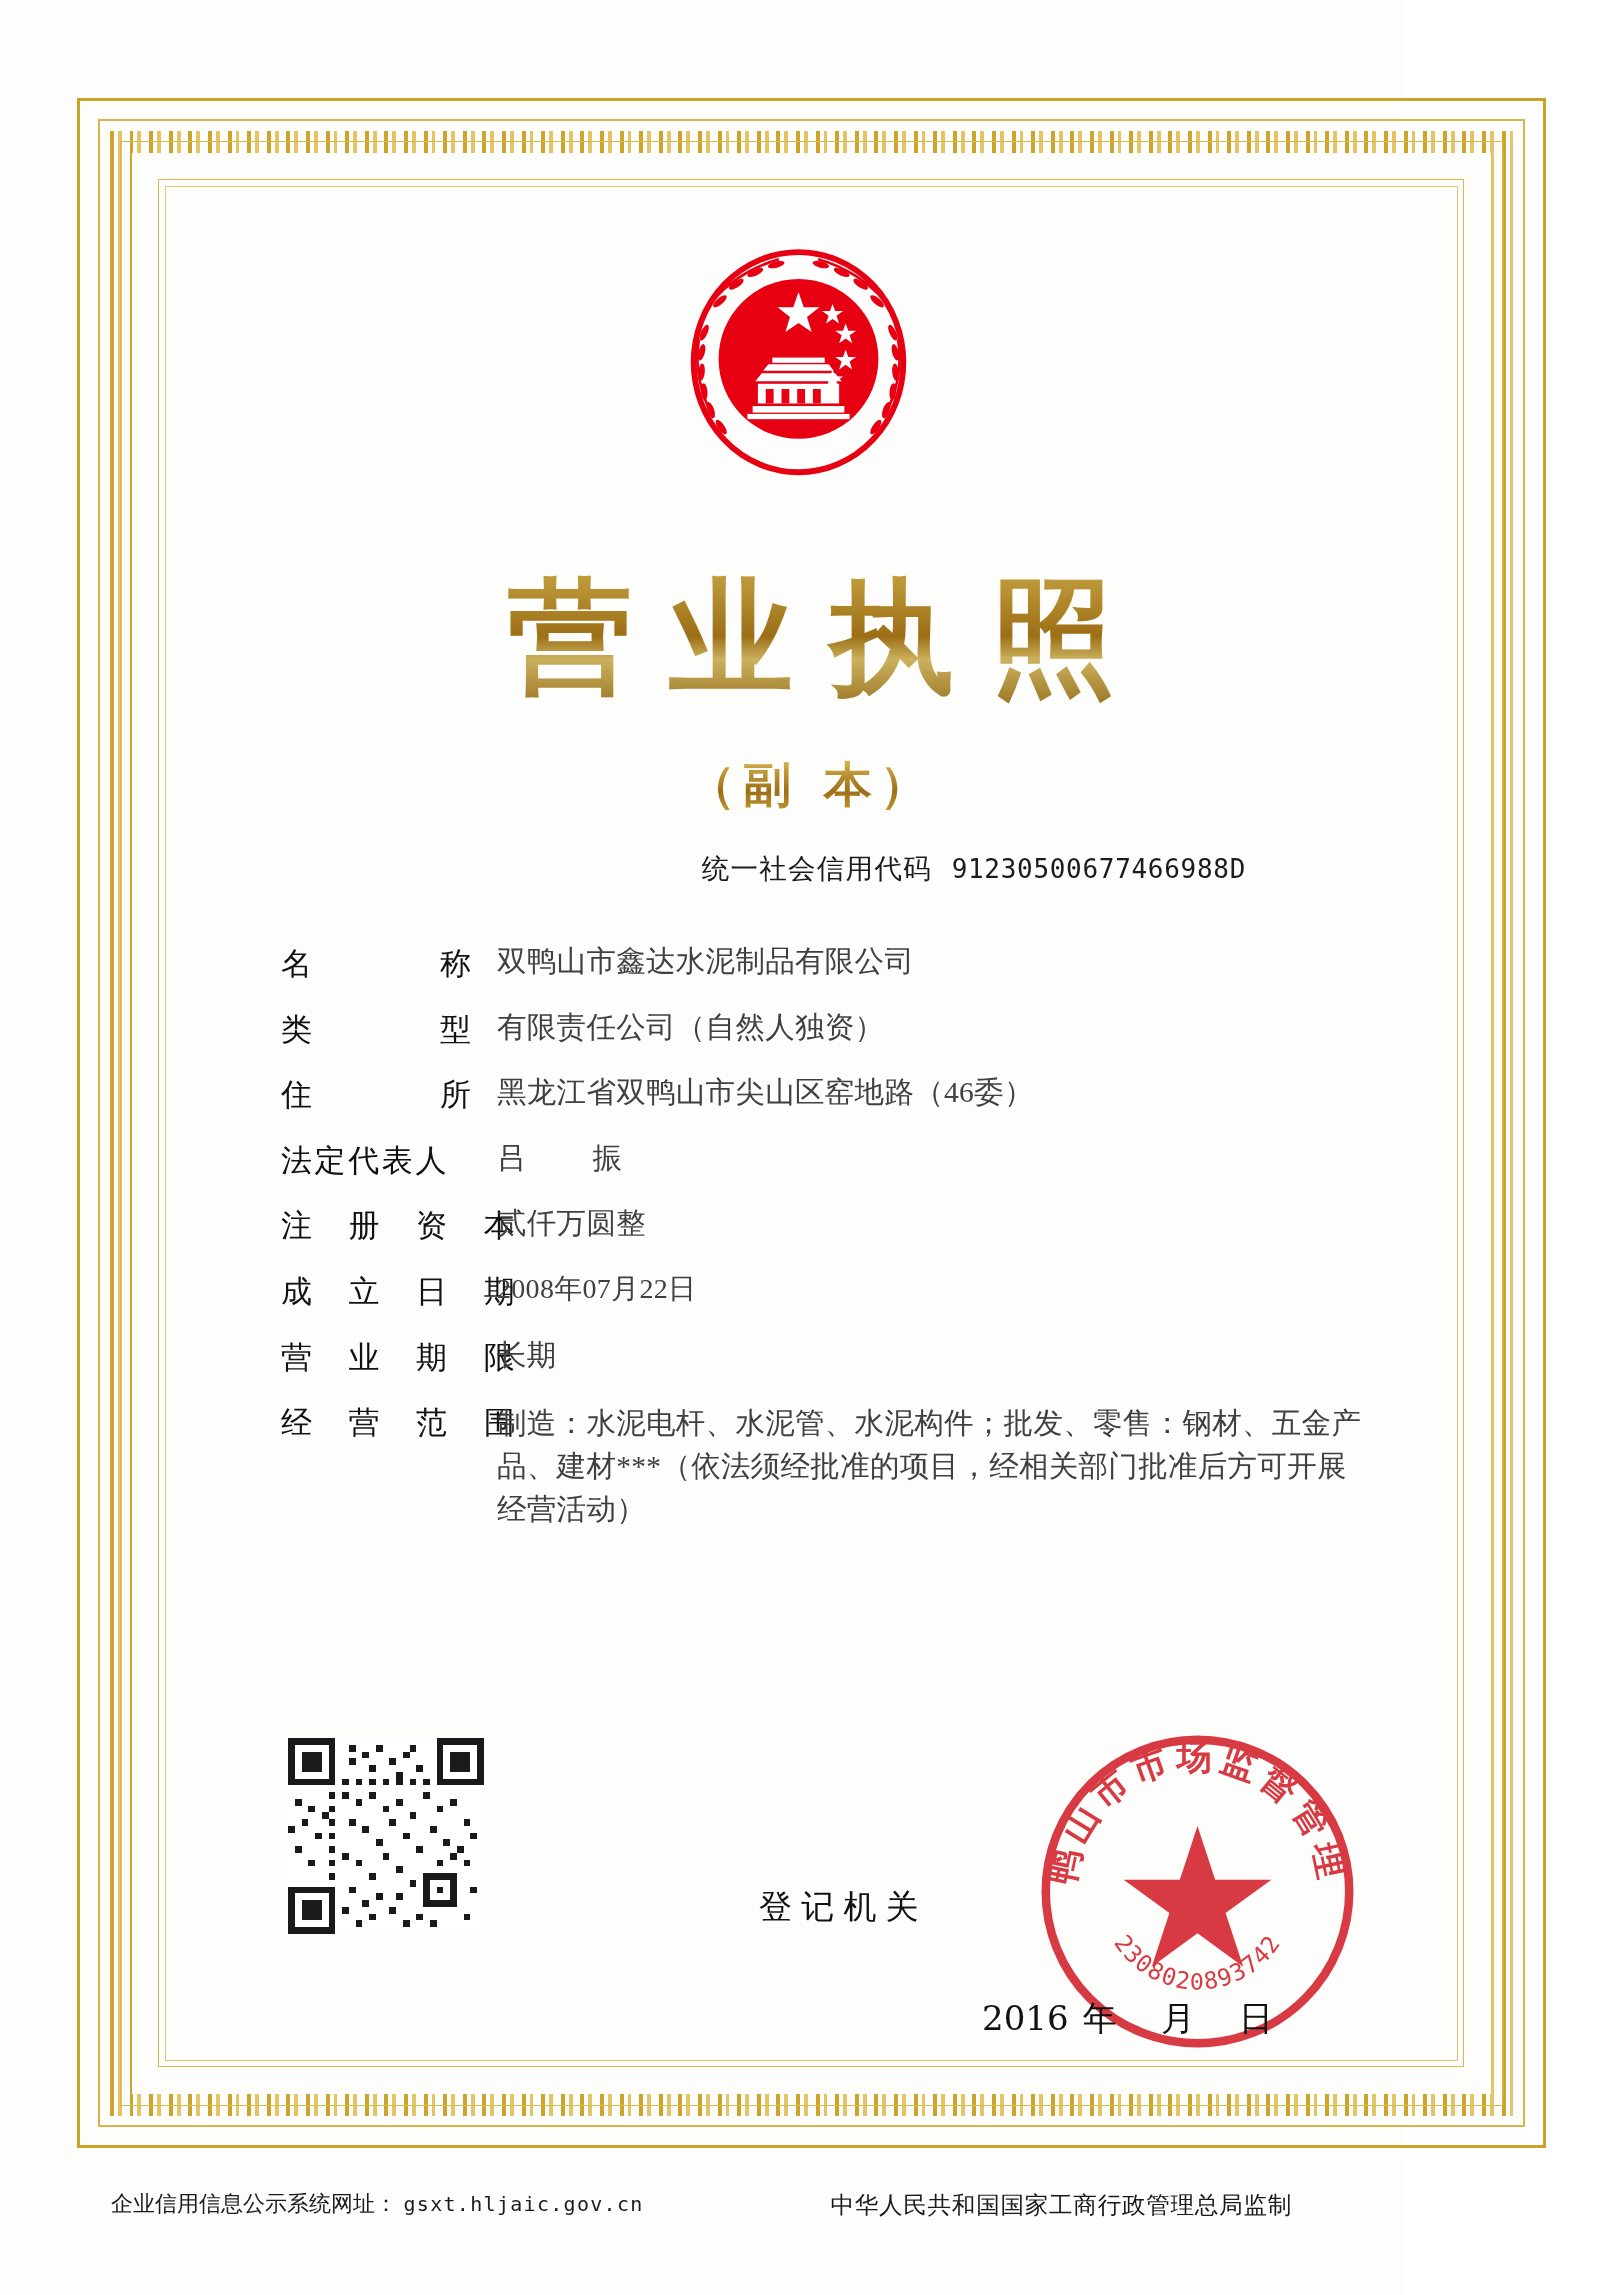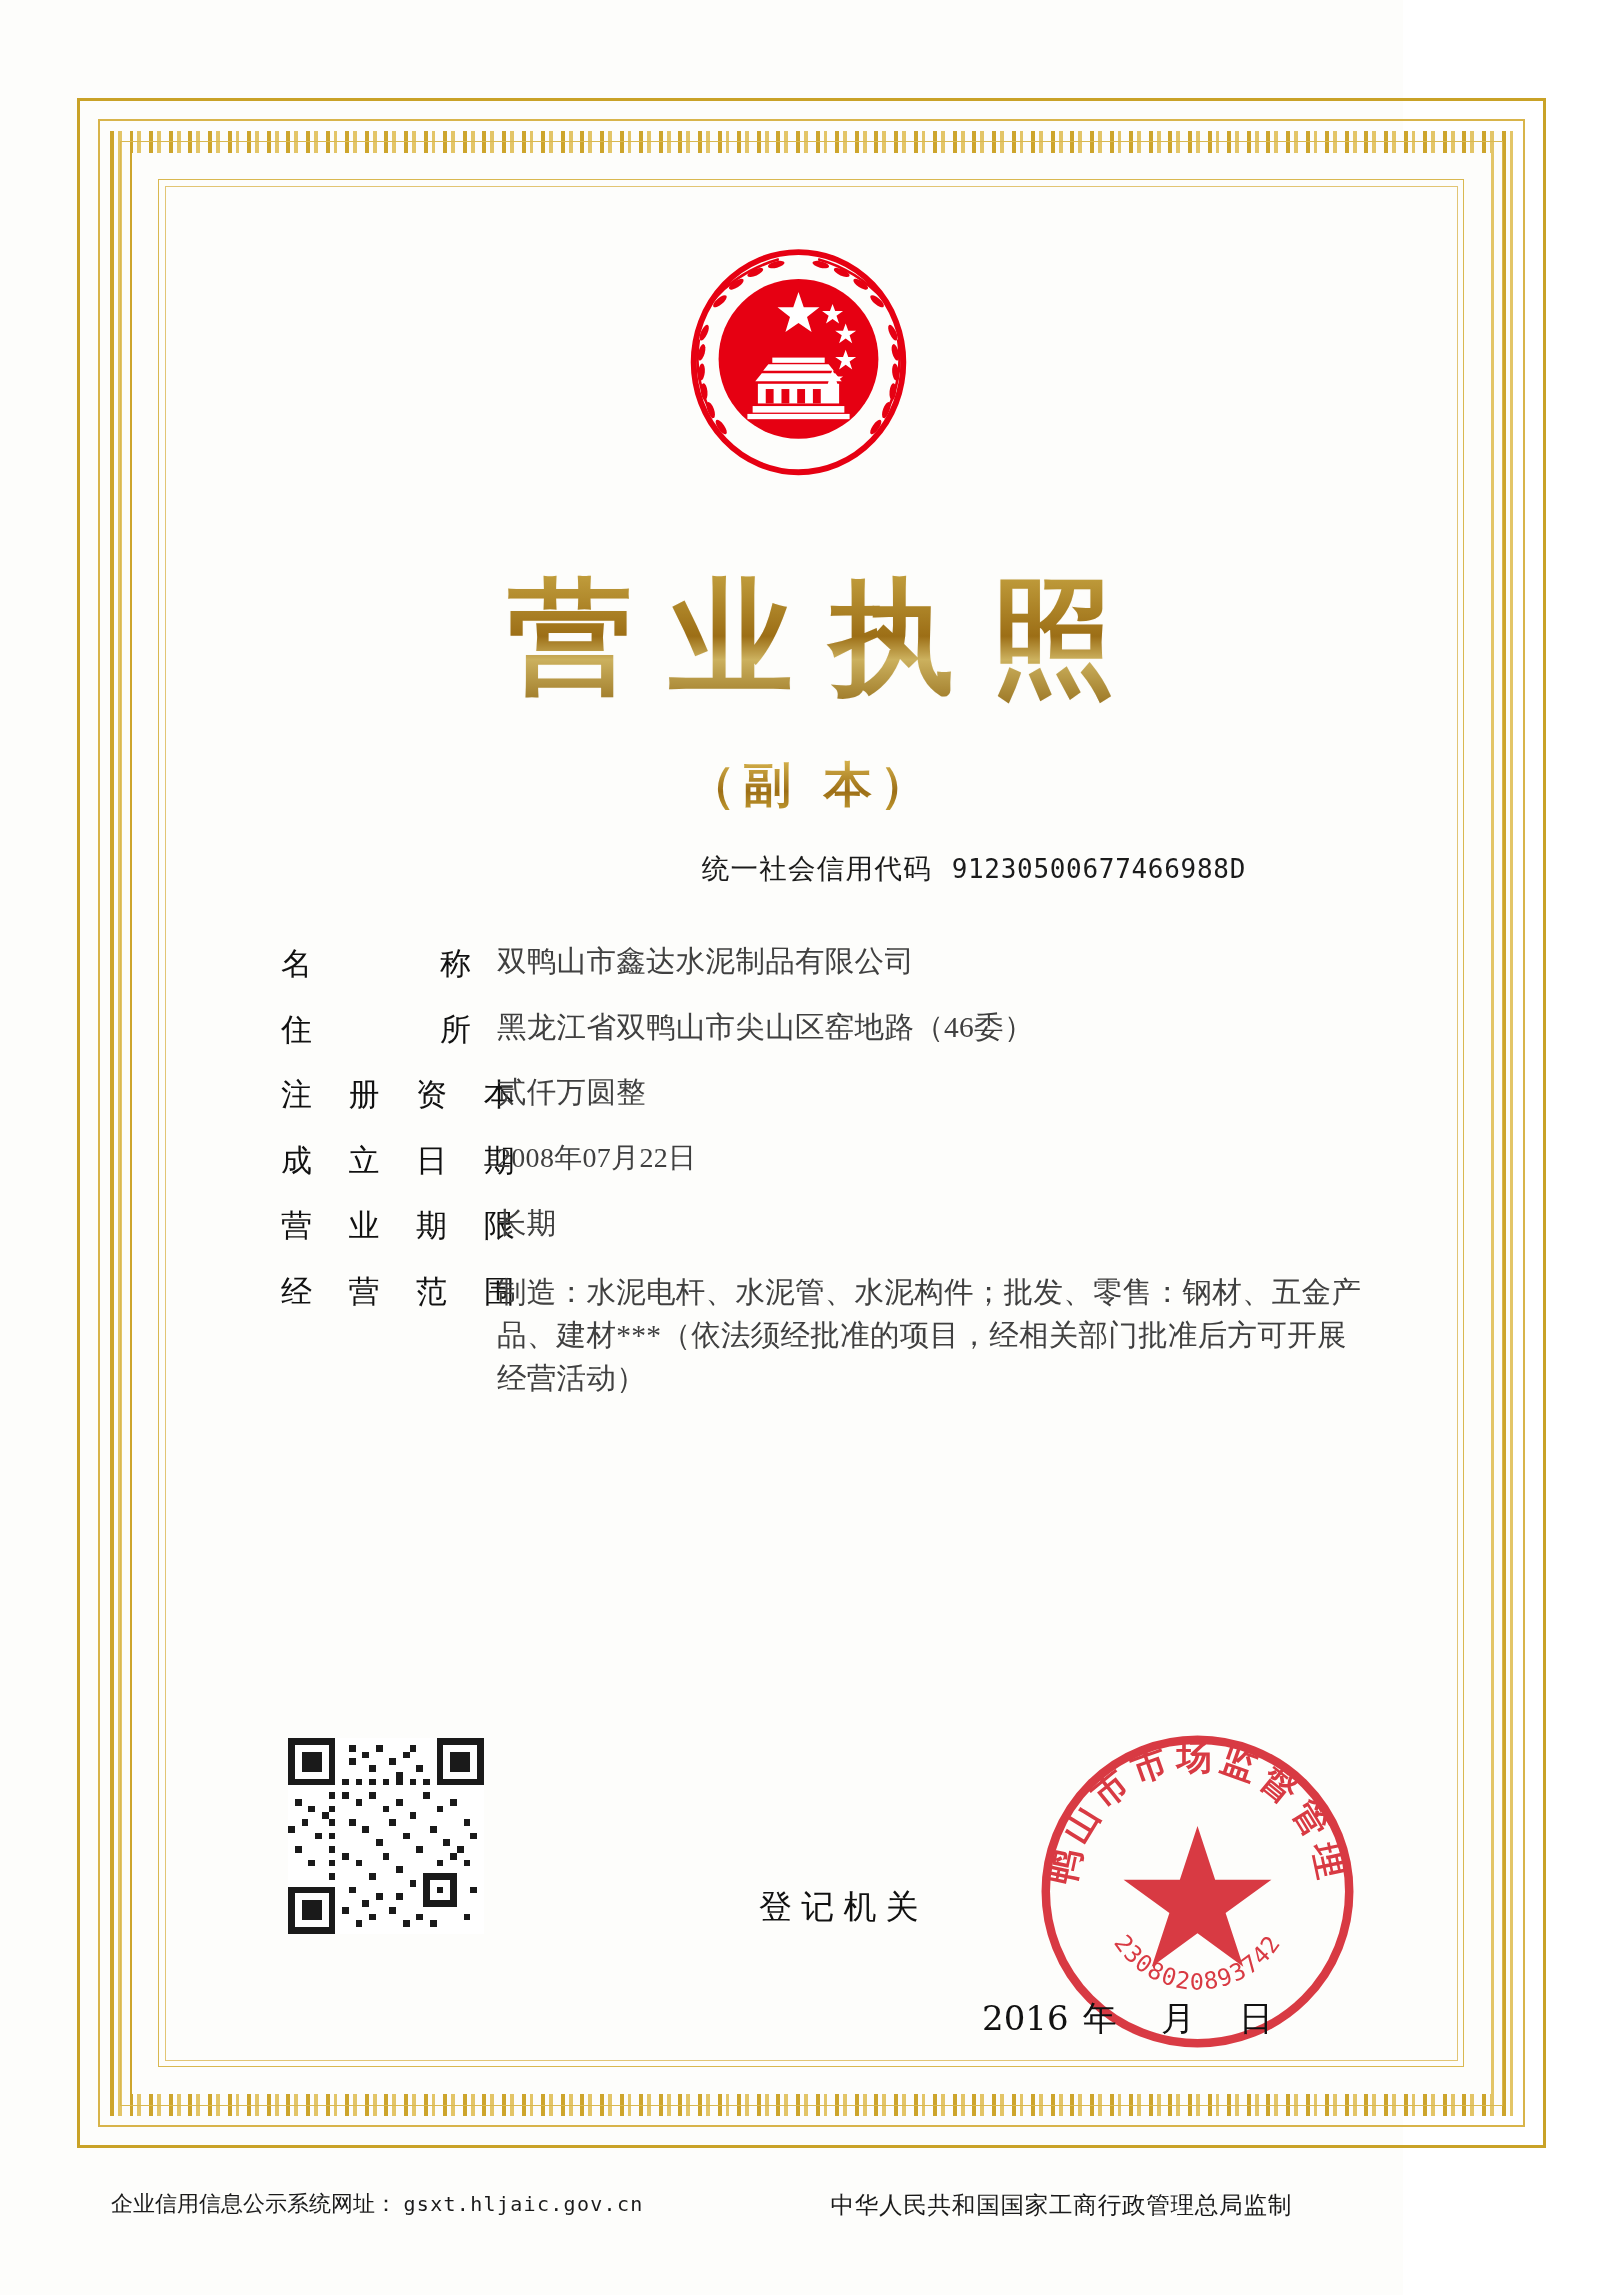--- a/index.html
+++ b/index.html
@@ -324,26 +324,34 @@
     <span class="credit-value">91230500677466988D</span>
   </div>
 
   <div class="fields">
 
     <div class="field-row">
       <div class="field-label sp4">名　　称</div>
       <div class="field-value">双鸭山市鑫达水泥制品有限公司</div>
     </div>
 
+    <div class="field-row">
+      <div class="field-label sp4">类　　型</div>
+      <div class="field-value">有限责任公司（自然人独资）</div>
+    </div>
 
     <div class="field-row">
       <div class="field-label sp4">住　　所</div>
       <div class="field-value">黑龙江省双鸭山市尖山区窑地路（46委）</div>
     </div>
 
+    <div class="field-row">
+      <div class="field-label sp-none">法定代表人</div>
+      <div class="field-value rep-name">吕　振</div>
+    </div>
 
     <div class="field-row">
       <div class="field-label sp5">注 册 资 本</div>
       <div class="field-value">贰仟万圆整</div>
     </div>
 
     <div class="field-row">
       <div class="field-label sp5">成 立 日 期</div>
       <div class="field-value small">2008年07月22日</div>
     </div>

